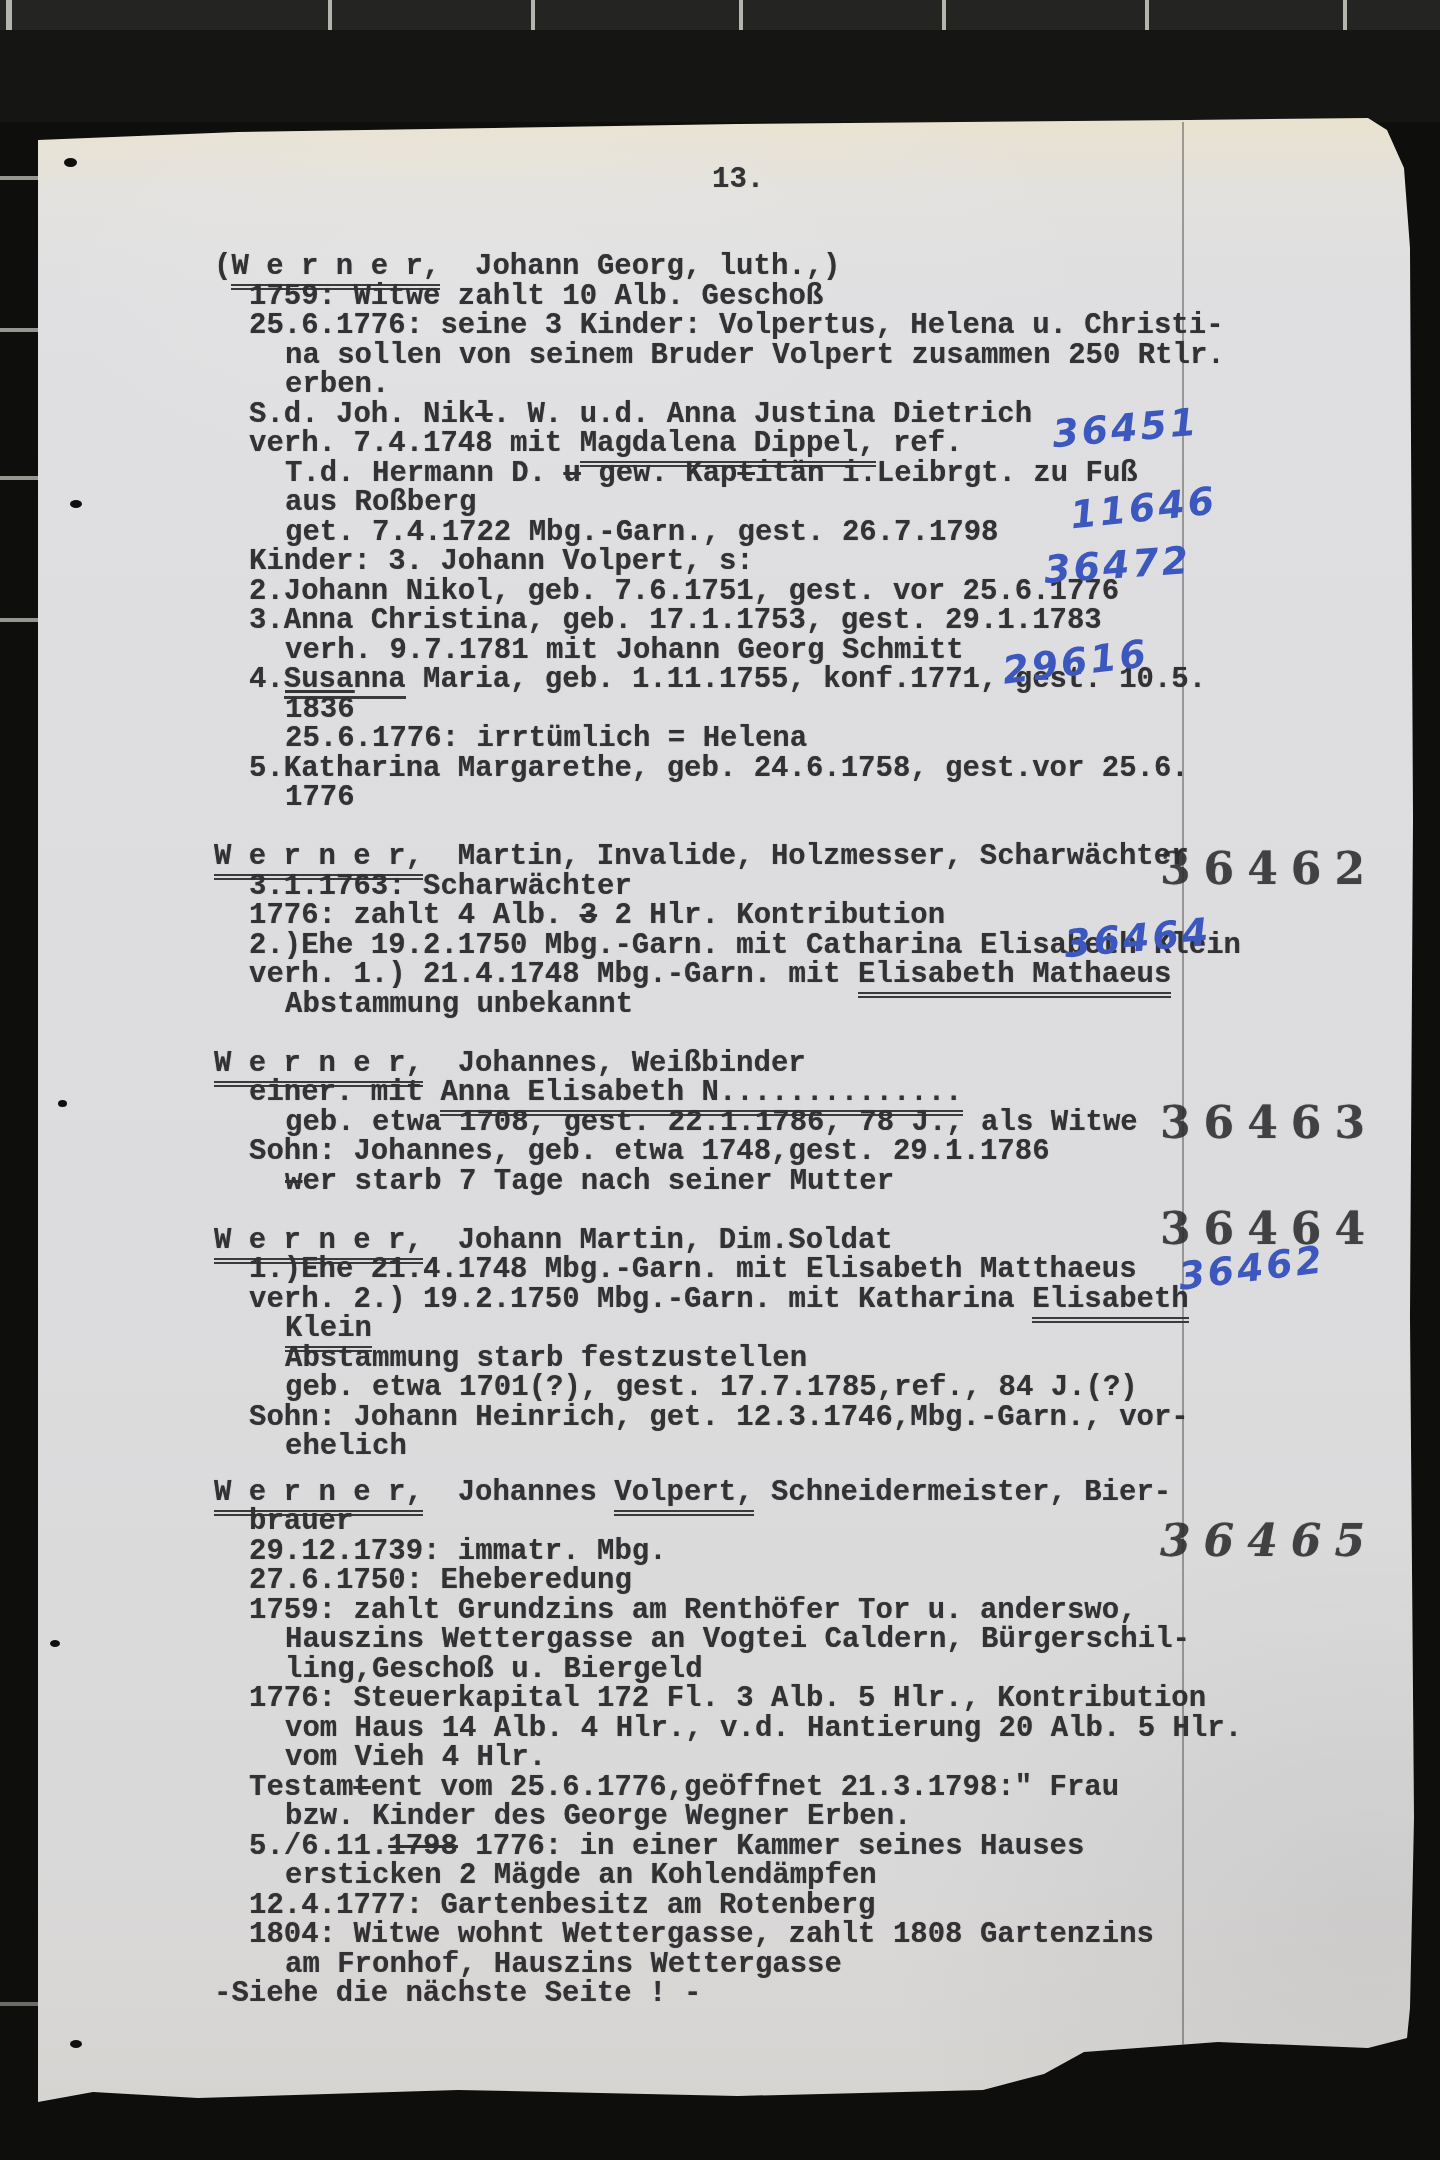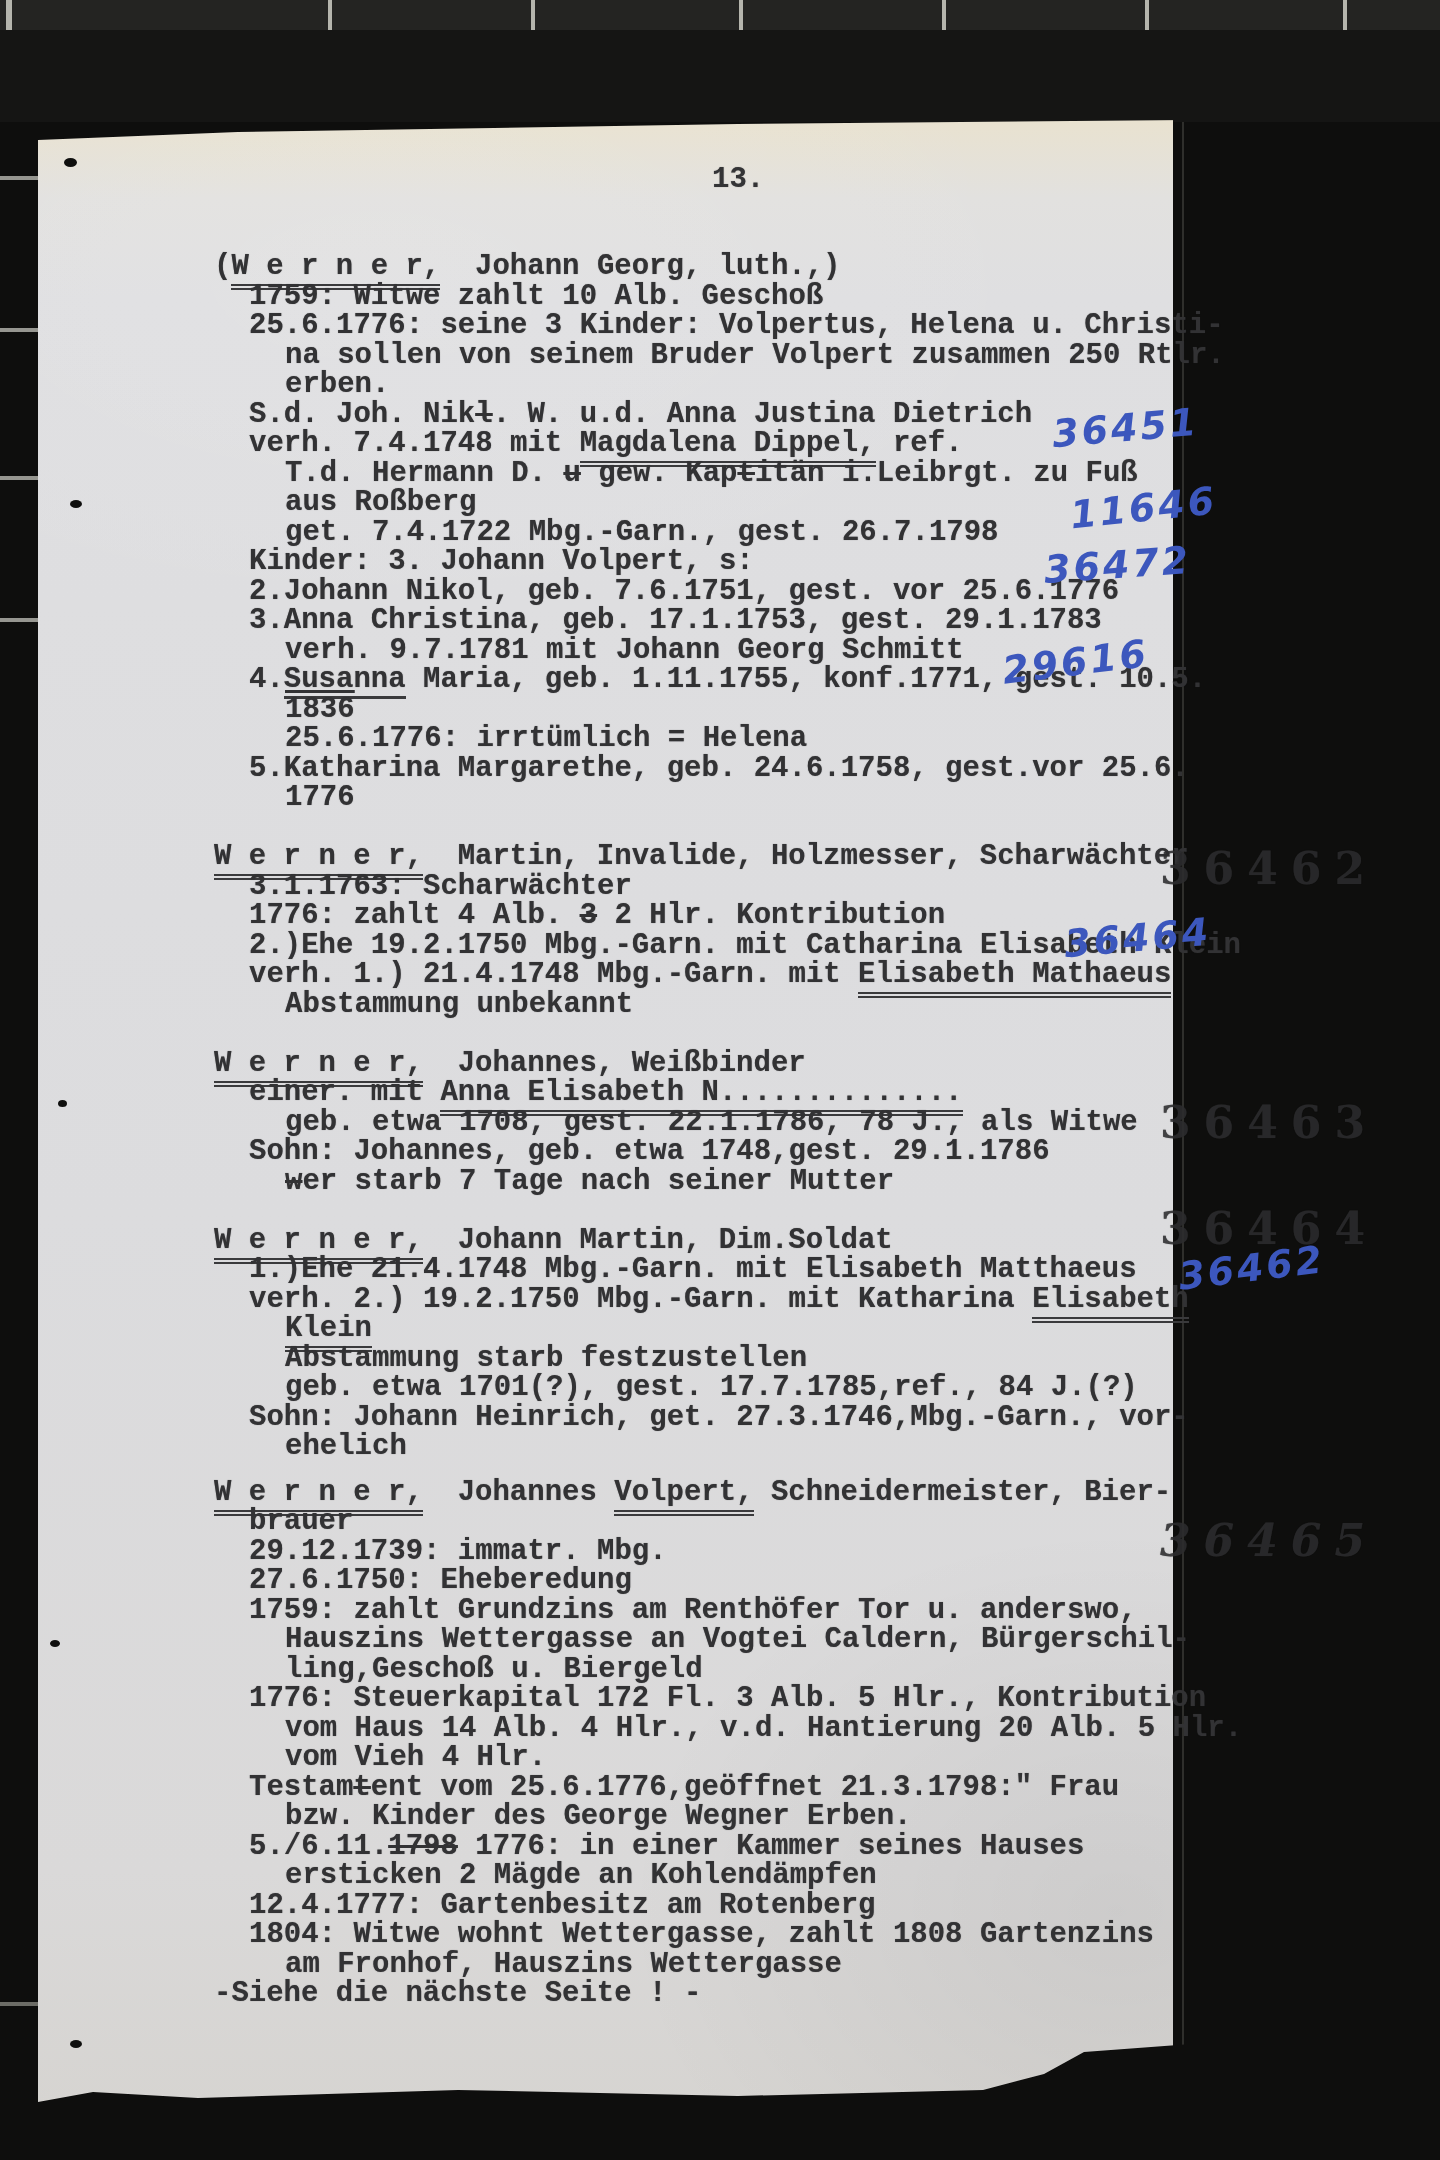--- a/index.html
+++ b/index.html
@@ -12,21 +12,21 @@
   }
   .stage{position:absolute;inset:0;background:#0e0e0d;}
   
   .film-strip{position:absolute;left:0;top:0;width:1440px;height:30px;background:#242422;}
   .film-marker{position:absolute;top:0;width:4px;height:30px;background:#cfcfc6;opacity:.85;}
   .film-band{position:absolute;left:0;top:30px;width:1440px;height:92px;background:#151514;}
   
   .left-border-line{position:absolute;left:0;width:38px;height:4px;background:#b9b9b1;opacity:.8;}
   
   .paper{
-    position:absolute;left:38px;top:118px;width:1135px;height:1992px;
+    position:absolute;left:38px;top:118px;width:1402px;height:1992px;
     background:
       radial-gradient(1200px 600px at 30% 8%, rgba(255,255,255,.10), rgba(0,0,0,0) 60%),
       radial-gradient(900px 700px at 95% 90%, rgba(0,0,0,.06), rgba(0,0,0,0) 55%),
       linear-gradient(180deg,#e9e2cf 0px,#e2e1df 80px,#dfdfe1 180px,#dcdcde 55%,#dad9d9 88%,#d6d4d1 100%);
     clip-path:polygon(0px 22px,200px 14px,700px 6px,1150px 2px,1330px 0px,1349px 12px,1366px 50px,
       1372px 130px,1375px 700px,1372px 1200px,1376px 1700px,1372px 1890px,1369px 1920px,1330px 1930px,
       1180px 1924px,1046px 1934px,1006px 1956px,945px 1972px,700px 1978px,420px 1972px,160px 1980px,
       55px 1974px,0px 1984px);
   }
   .fold-line{position:absolute;left:1144px;top:4px;width:2px;height:1978px;background:rgba(80,80,76,.5);}
@@ -128,21 +128,21 @@
           <div class="line ind1"><span>Sohn: Johannes, geb. etwa 1748,gest. 29.1.1786</span></div>
           <div class="line ind2"><span class="sg-s">w</span><span>er starb 7 Tage nach seiner Mutter</span></div>
         </div>
         <div class="entry">
           <div class="line ind0"><span class="sg-uu">W e r n e r,</span><span>  Johann Martin, Dim.Soldat</span></div>
           <div class="line ind1"><span>1.)Ehe 21.4.1748 Mbg.-Garn. mit Elisabeth Matthaeus</span></div>
           <div class="line ind1"><span>verh. 2.) 19.2.1750 Mbg.-Garn. mit Katharina </span><span class="sg-uu">Elisabeth</span></div>
           <div class="line ind2"><span class="sg-uu">Klein</span></div>
           <div class="line ind2"><span>Abstammung starb festzustellen</span></div>
           <div class="line ind2"><span>geb. etwa 1701(?), gest. 17.7.1785,ref., 84 J.(?)</span></div>
-          <div class="line ind1"><span>Sohn: Johann Heinrich, get. 27.3.1746,Mbg.-Garn., vor-</span></div>
+          <div class="line ind1"><span>Sohn: Johann Heinrich, get. 12.3.1746,Mbg.-Garn., vor-</span></div>
           <div class="line ind2"><span>ehelich</span></div>
         </div>
         <div class="entry">
           <div class="line ind0"><span class="sg-uu">W e r n e r,</span><span>  Johannes </span><span class="sg-uu">Volpert,</span><span> Schneidermeister, Bier-</span></div>
           <div class="line ind1"><span>brauer</span></div>
           <div class="line ind1"><span>29.12.1739: immatr. Mbg.</span></div>
           <div class="line ind1"><span>27.6.1750: Eheberedung</span></div>
           <div class="line ind1"><span>1759: zahlt Grundzins am Renthöfer Tor u. anderswo,</span></div>
           <div class="line ind2"><span>Hauszins Wettergasse an Vogtei Caldern, Bürgerschil-</span></div>
           <div class="line ind2"><span>ling,Geschoß u. Biergeld</span></div>

